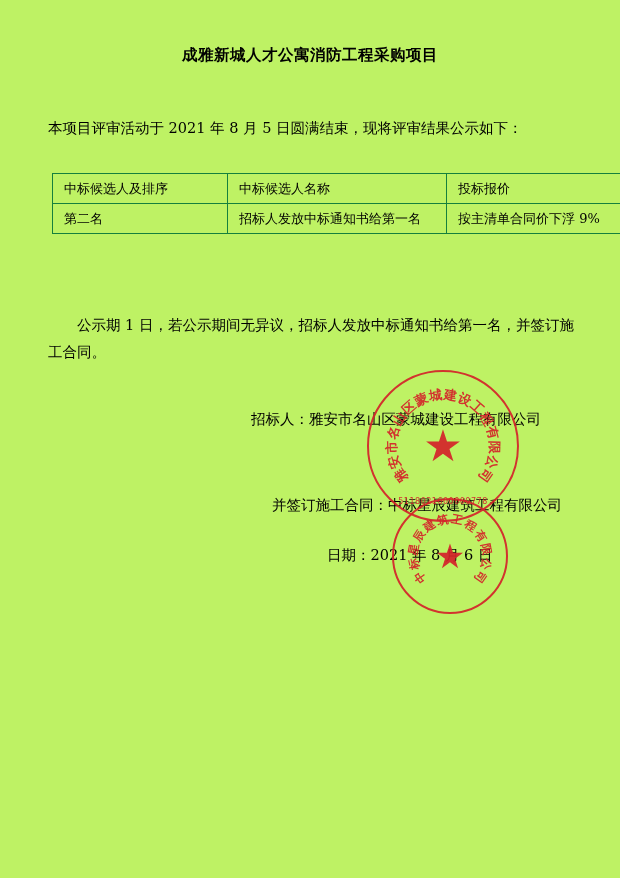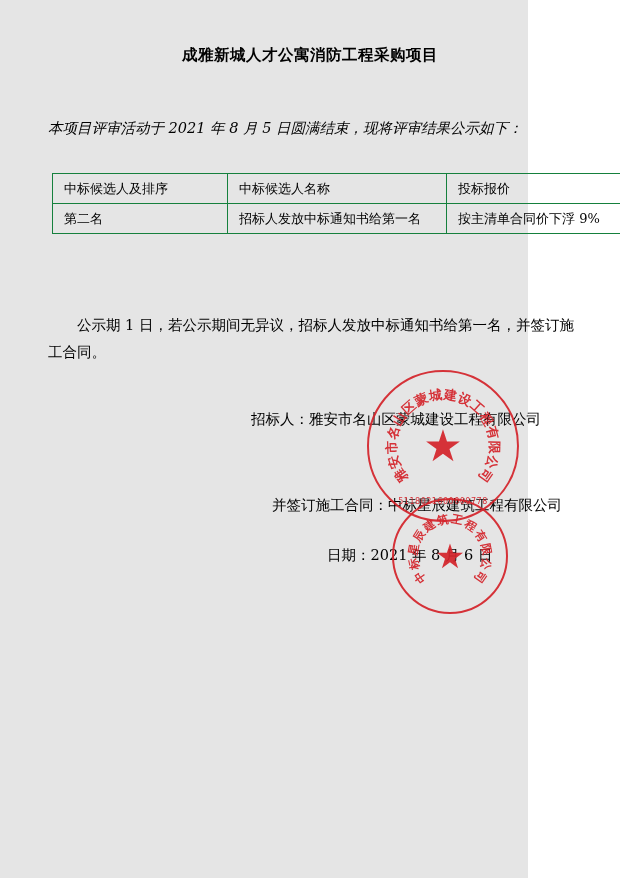--- a/index.html
+++ b/index.html
@@ -10,42 +10,41 @@
   body {
     width: 620px;
     height: 878px;
     position: relative;
     font-family: "DejaVu Serif", "Liberation Serif", serif;
     color: #000000;
     overflow: hidden;
   }
   .page {
     position: relative;
-    width: 528px;
+    width: 620px;
     height: 878px;
-    background: #e5e5e5;
+    background: #bef264;
   }
   .doc-title {
     position: absolute;
     top: 45px;
     left: 0;
     width: 620px;
     text-align: center;
     font-size: 15.5px;
     font-weight: bold;
     letter-spacing: 0.5px;
   }
   .intro {
     position: absolute;
     top: 117px;
     left: 48px;
     width: 530px;
     font-size: 14.5px;
     line-height: 1.6;
-    font-style: italic;
   }
   .table-wrap {
     position: absolute;
     top: 173px;
     left: 52px;
     width: 516px;
   }
   table.result {
     border-collapse: collapse;
     width: 516px;

